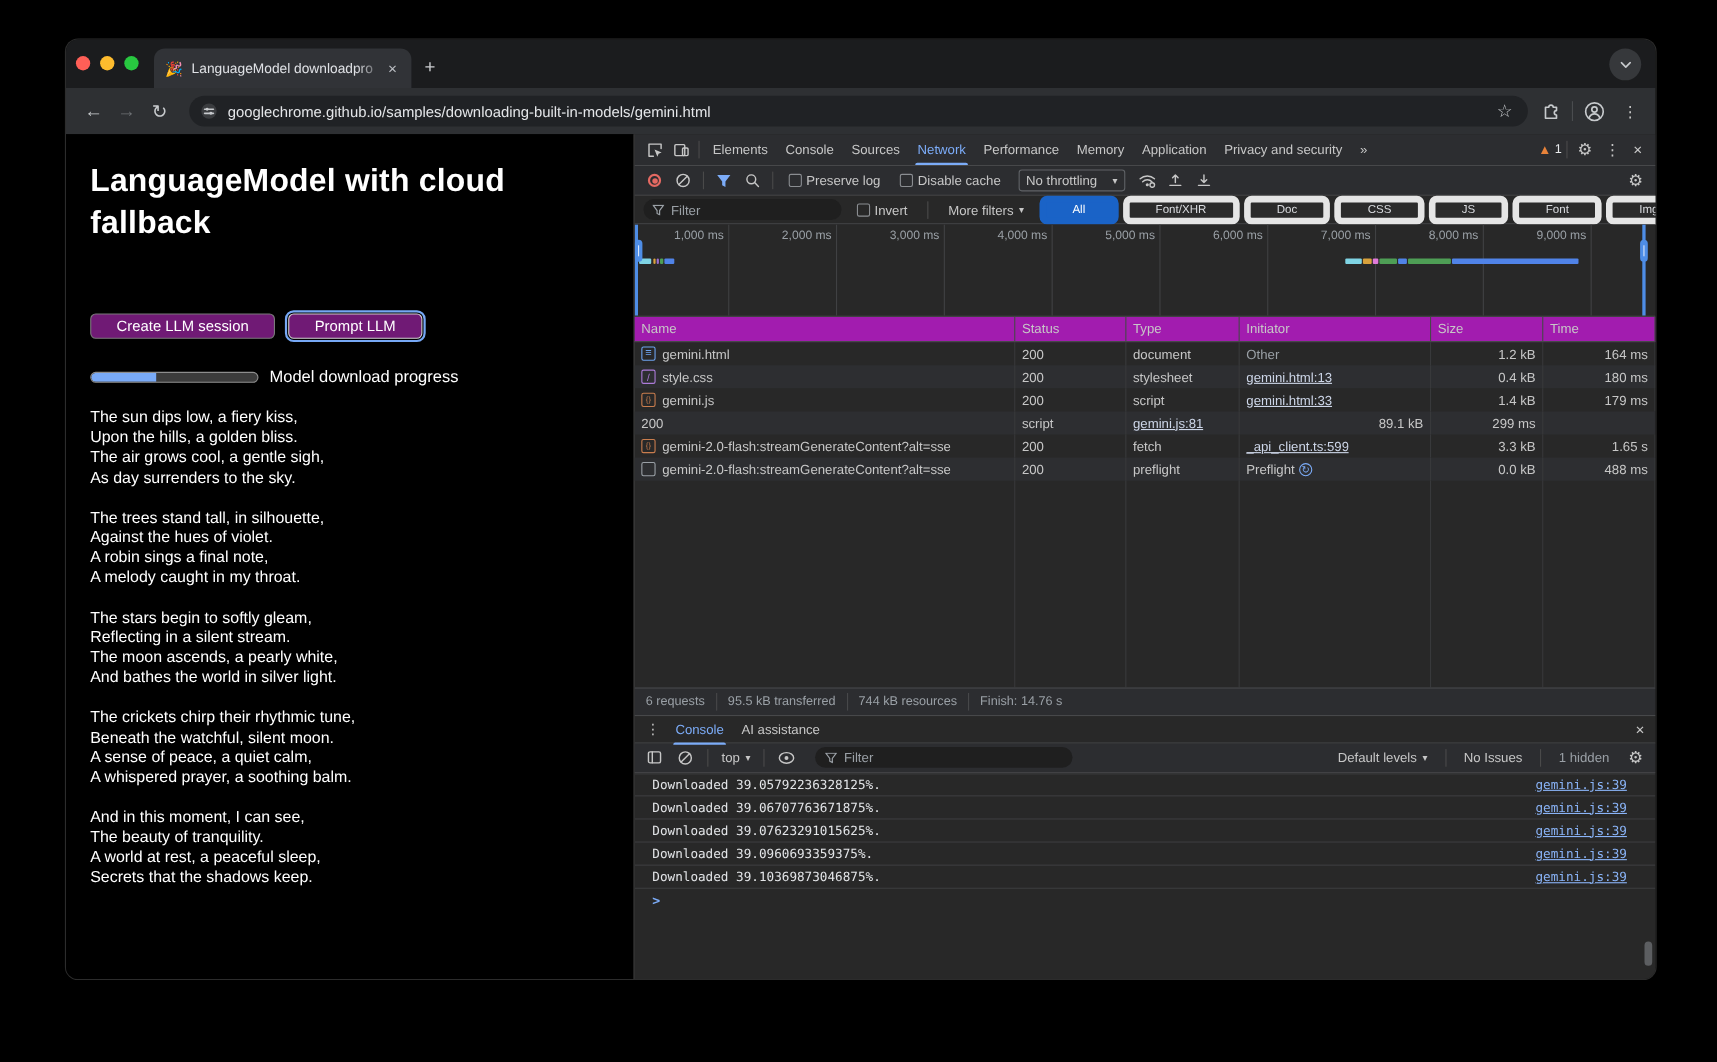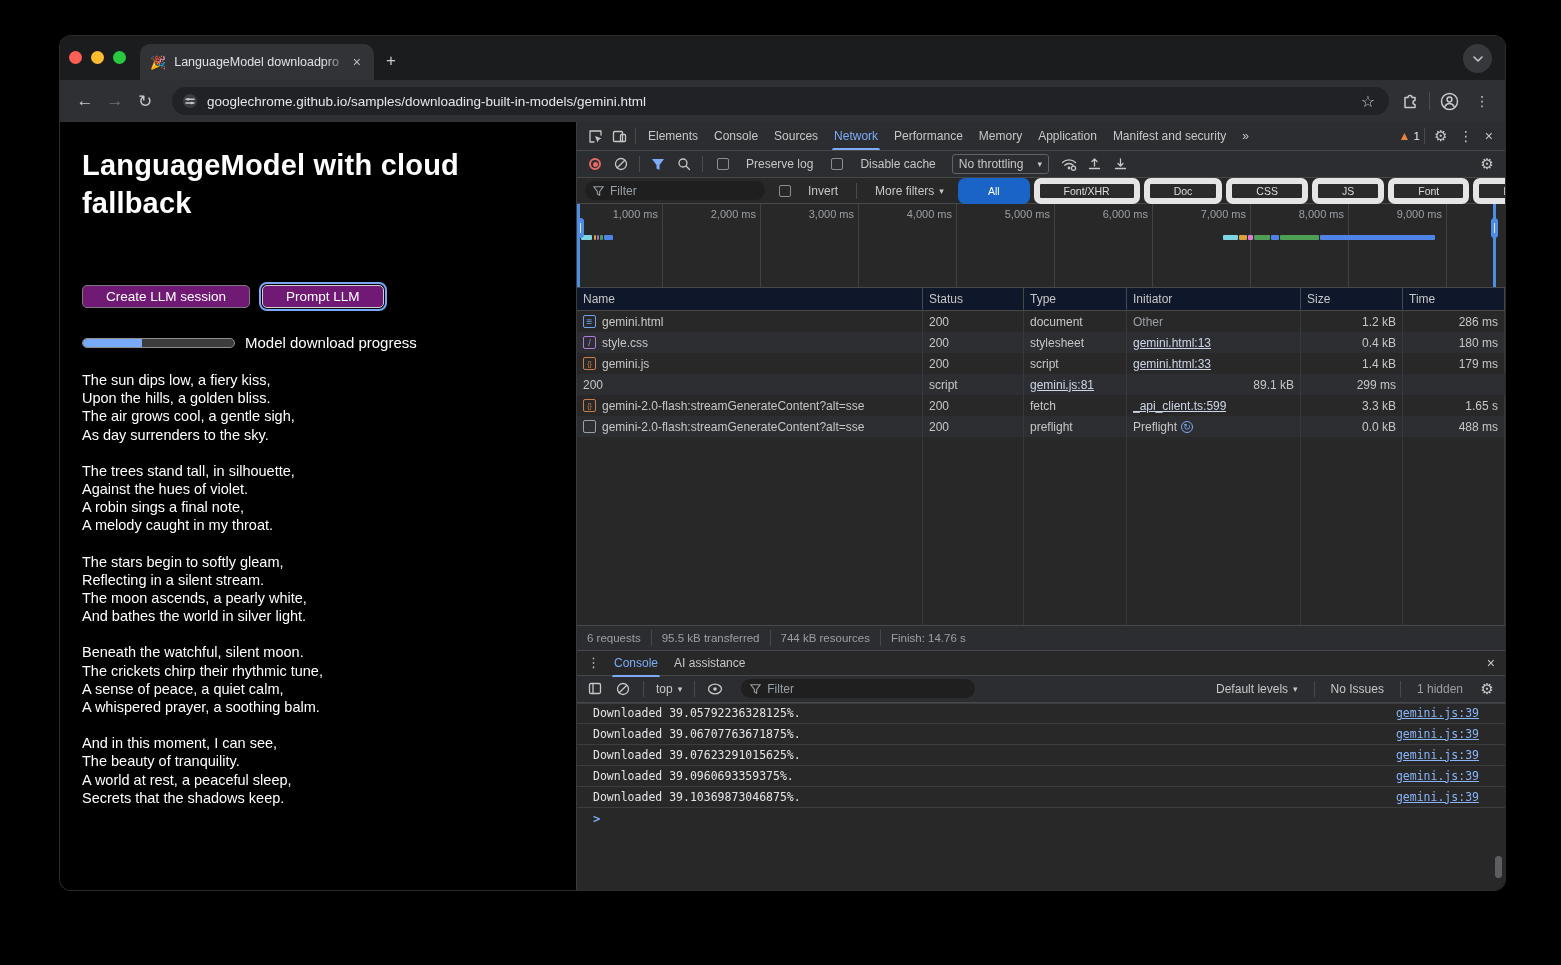--- a/index.html
+++ b/index.html
@@ -74,21 +74,21 @@
   .dt-tabbar .spacer { flex:1; }
   .warn { display:flex; align-items:center; gap:3px; color:#e8eaed; font-size:11.5px; }
   .warn .tri { color:#e8833a; font-size:12px; }
   .gear { font-size:15px; color:#c7c7c7; }
   .dots, .xclose { color:#c7c7c7; font-size:14px; padding:0 6px; }
 
   .net-toolbar { height:27px; background:#2c2d30; border-bottom:1px solid #47484a; padding:0 6px; gap:2px; }
   .rec { width:12px; height:12px; border-radius:50%; border:2px solid #e46962; margin:0 6px;
          display:flex; align-items:center; justify-content:center; }
   .rec::after { content:""; width:5px; height:5px; border-radius:50%; background:#e46962; }
-  .chk { display:flex; align-items:center; gap:17px; margin:0 8px; white-space:nowrap; }
+  .chk { display:flex; align-items:center; gap:4px; margin:0 8px; white-space:nowrap; }
   .chk .box { width:12px; height:12px; border:1px solid #8a8d91; border-radius:2px; background:transparent; }
   .throttle { display:flex; align-items:center; gap:14px; border:1px solid #606367; border-radius:3px;
               height:20px; padding:0 6px; margin:0 6px; background:#2c2d30; white-space:nowrap; }
   .net-toolbar .spacer, .filter-row .spacer, .console-toolbar .spacer { flex:1; }
 
   .filter-row { height:26px; background:#282828; border-bottom:1px solid #47484a; padding:0 8px; gap:6px; }
   .fpill { display:flex; align-items:center; gap:6px; background:#1f1f1f; border-radius:10px;
            height:19px; width:180px; padding:0 8px; color:#9aa0a6; flex:none; }
   .chips { display:flex; align-items:center; gap:4px; }
   .chip { border:6px solid #e5e5e5; border-radius:7px; padding:1px 24px; font-size:10.5px;
@@ -105,21 +105,21 @@
   .ov-handle { position:absolute; top:0; bottom:0; width:3px; background:#4e8de6; }
   .ov-handle .grip { position:absolute; top:14px; width:7px; height:20px; background:#4e8de6;
                      border-radius:4px; }
   .ov-handle.left { left:0; } .ov-handle.left .grip { left:0; }
   .ov-handle.right { right:9px; } .ov-handle.right .grip { right:-2px; }
   .ov-handle .grip::after { content:""; position:absolute; left:2.5px; top:5px; width:1.5px;
                      height:10px; background:#d7e5fb; }
 
   
   .grid { display:grid; grid-template-columns:346px 101px 103px 174px 102px 102px; }
-  .thead { height:23px; background:#0f172a; border-bottom:1px solid #47484a; flex:none; }
+  .thead { height:23px; background:#a21caf; border-bottom:1px solid #47484a; flex:none; }
   .thead .cell { display:flex; align-items:center; padding:0 6px; border-right:1px solid #47484a;
                  color:#c7c7c7; font-size:12px; }
   .trow { height:21px; flex:none; }
   .trow .cell { display:flex; align-items:center; padding:0 6px; border-right:1px solid #38393b;
                 font-size:12px; color:#c7c7c7; overflow:hidden; white-space:nowrap; }
   .trow:nth-child(even) { background:#2d2e31; }
   .cell.num { justify-content:flex-end; }
   .ini-link { text-decoration:underline; color:#cdd6e8; overflow:hidden; text-overflow:ellipsis; }
   .ini-other { color:#9aa0a6; }
   .fico { width:13px; height:13px; border-radius:2px; margin-right:6px; flex:none;
@@ -252,22 +252,22 @@
               <div>A robin sings a final note,</div>
               <div>A melody caught in my throat.</div>
             </div>
             <div class="stanza">
               <div>The stars begin to softly gleam,</div>
               <div>Reflecting in a silent stream.</div>
               <div>The moon ascends, a pearly white,</div>
               <div>And bathes the world in silver light.</div>
             </div>
             <div class="stanza">
+              <div>The crickets chirp their rhythmic tune,</div>
               <div>Beneath the watchful, silent moon.</div>
-              <div>The crickets chirp their rhythmic tune,</div>
               <div>A sense of peace, a quiet calm,</div>
               <div>A whispered prayer, a soothing balm.</div>
             </div>
             <div class="stanza">
               <div>And in this moment, I can see,</div>
               <div>The beauty of tranquility.</div>
               <div>A world at rest, a peaceful sleep,</div>
               <div>Secrets that the shadows keep.</div>
             </div>
           </div>
@@ -290,21 +290,21 @@
           </span>
           <div class="vdiv"></div>
           <div id="dt-tabs" style="display:flex;align-items:center;height:100%;">
               <span class="dt-tab">Elements</span>
               <span class="dt-tab">Console</span>
               <span class="dt-tab">Sources</span>
               <span class="dt-tab active">Network</span>
               <span class="dt-tab">Performance</span>
               <span class="dt-tab">Memory</span>
               <span class="dt-tab">Application</span>
-              <span class="dt-tab">Manifest and security</span>
+              <span class="dt-tab">Privacy and security</span>
             </div>
           <span class="dt-tab">»</span>
           <span class="spacer"></span>
           <span class="warn">
             <span class="tri">▲</span>
             <span>1</span>
           </span>
           <div class="vdiv"></div>
           <span class="gear dt-ic">⚙</span>
           <span class="dots">⋮</span>
@@ -465,21 +465,21 @@
               <div class="cell">
                 <span class="fico document"></span>
                 <span style="overflow: hidden; text-overflow: ellipsis;">gemini.html</span>
               </div>
               <div class="cell">200</div>
               <div class="cell">document</div>
               <div class="cell">
                 <span class="ini-other">Other</span>
               </div>
               <div class="cell num">1.2 kB</div>
-              <div class="cell num">286 ms</div>
+              <div class="cell num">164 ms</div>
             </div>
             <div class="grid trow">
               <div class="cell">
                 <span class="fico stylesheet"></span>
                 <span style="overflow: hidden; text-overflow: ellipsis;">style.css</span>
               </div>
               <div class="cell">200</div>
               <div class="cell">stylesheet</div>
               <div class="cell">
                 <span class="ini-link">gemini.html:13</span>

